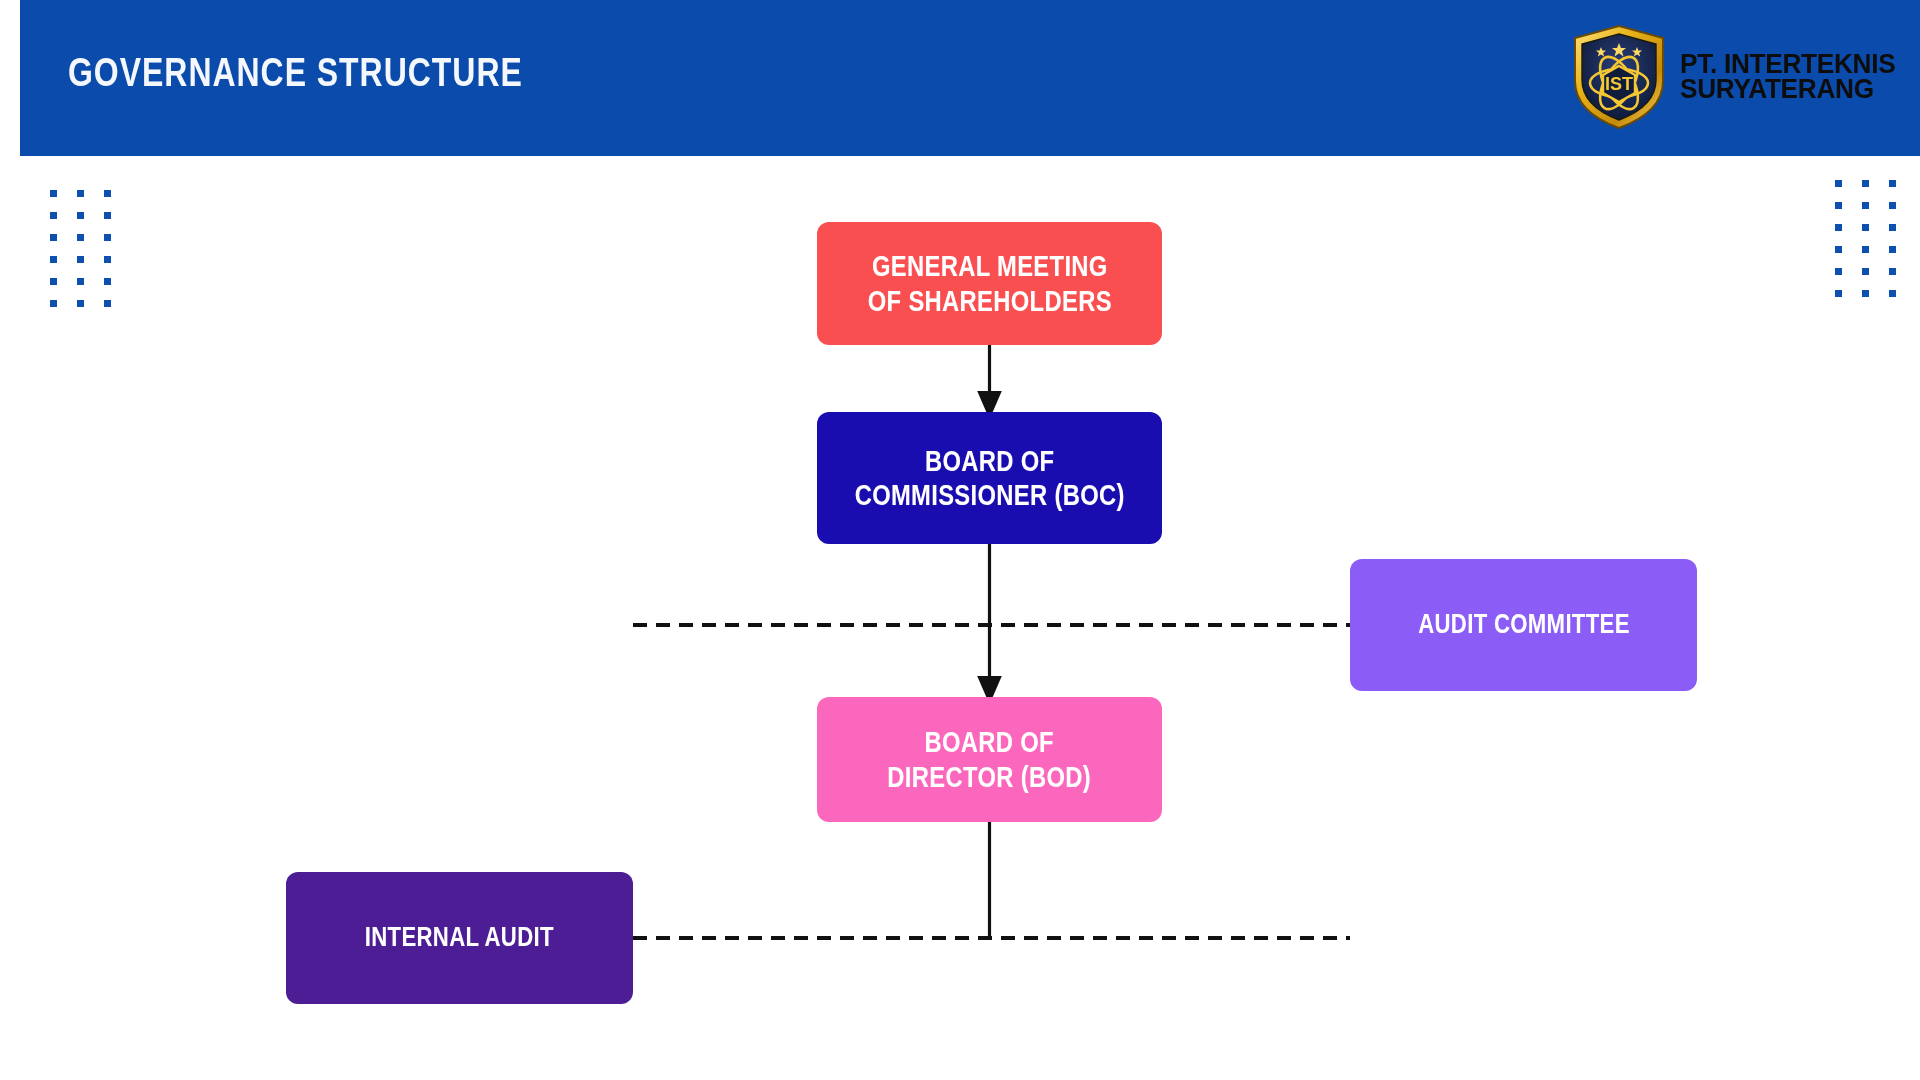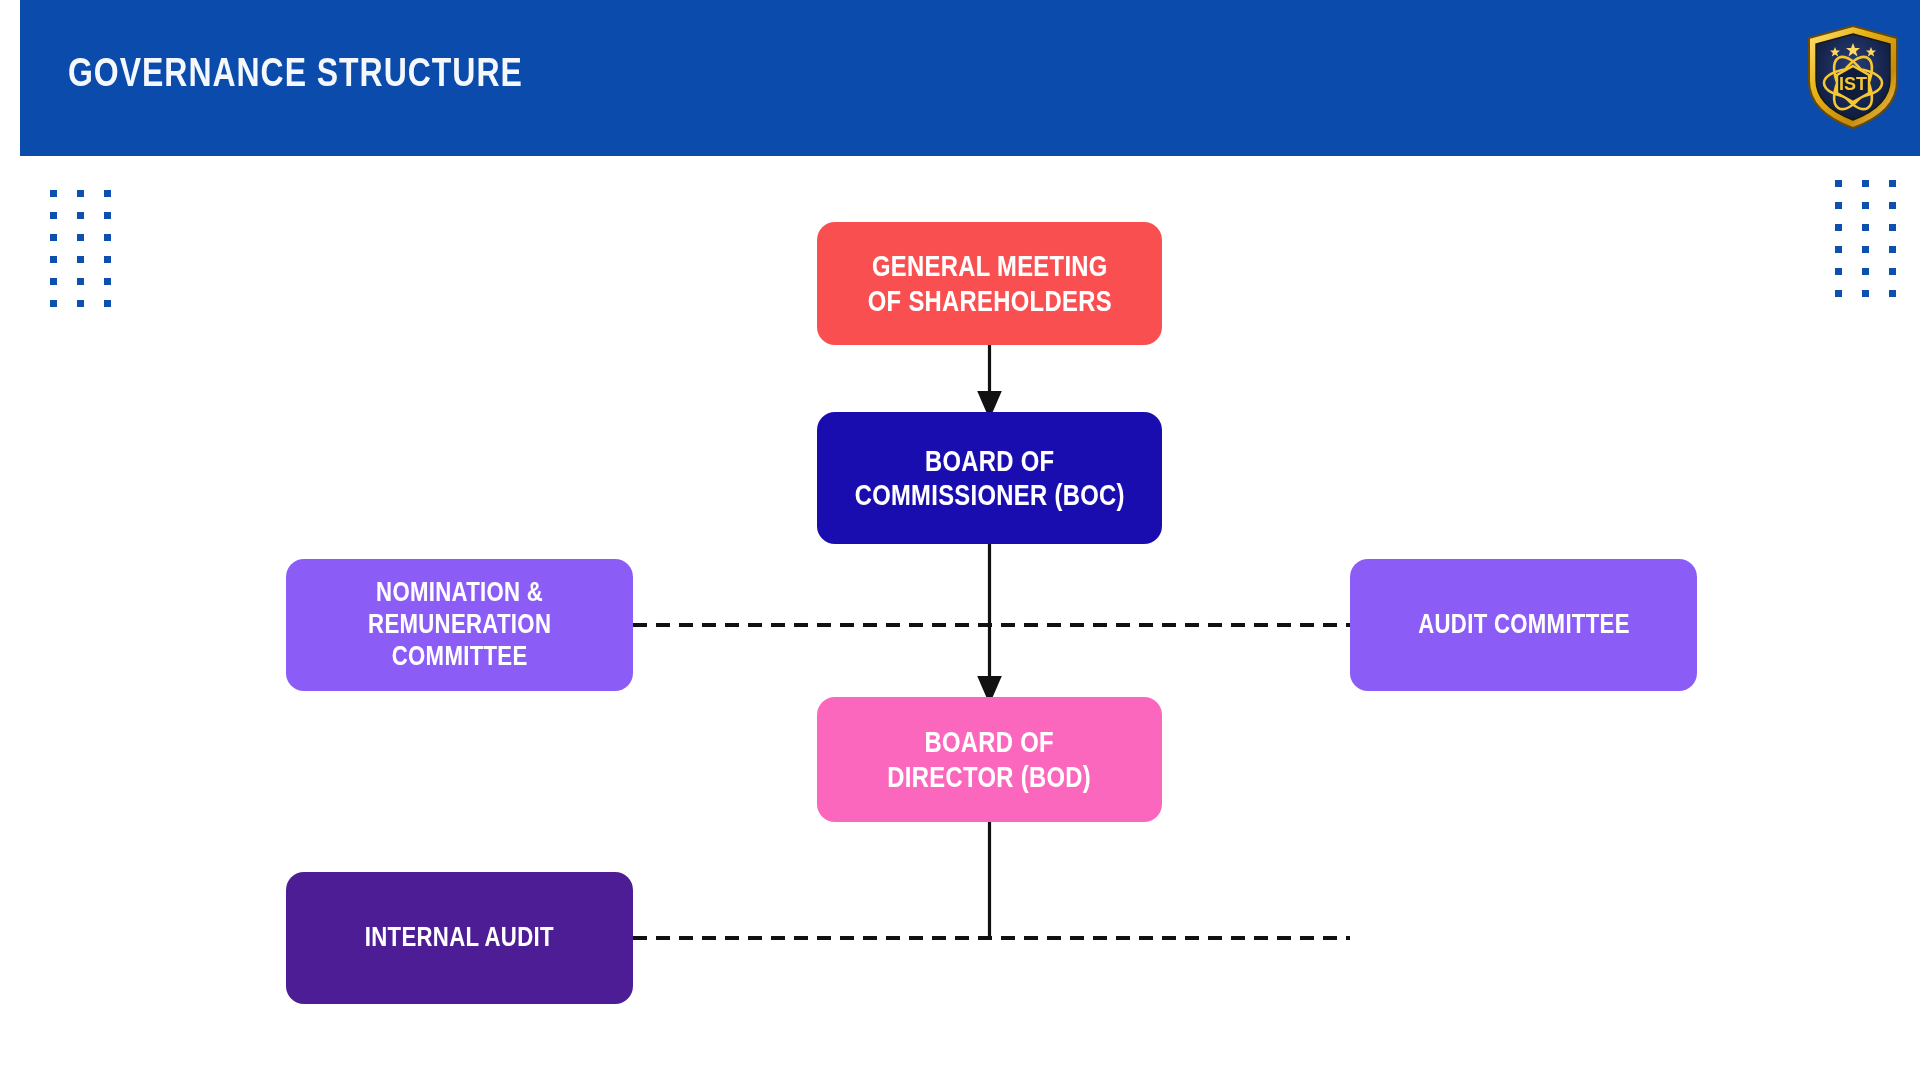--- a/index.html
+++ b/index.html
@@ -90,21 +90,21 @@
     display: block;
   }
   .dots-left  { left: 30px; top: 190px; }
   .dots-right { left: 1815px; top: 180px; }
 
   
   .canvas { position: absolute; left: 0; top: 156px; width: 1920px; height: 924px; }
 
   .node {
     position: absolute;
-    border-radius: 18px;
+    border-radius: 12px;
     display: flex;
     align-items: center;
     justify-content: center;
     text-align: center;
     color: #FFFFFF;
     z-index: 3;
   }
   .node .label {
     font-family: "Liberation Sans", sans-serif;
     font-weight: bold;
@@ -173,20 +173,24 @@
         <g fill="none" stroke="#F5C733" stroke-width="2.6">
           <ellipse cx="49" cy="60" rx="29" ry="14"></ellipse>
           <ellipse cx="49" cy="60" rx="29" ry="14" transform="rotate(60 49 60)"></ellipse>
           <ellipse cx="49" cy="60" rx="29" ry="14" transform="rotate(120 49 60)"></ellipse>
         </g>
 
         <polygon points="49,43 65,52 65,70 49,79 33,70 33,52" fill="#101C3C" stroke="#F5C733" stroke-width="2.4"></polygon>
         <text x="49" y="67" text-anchor="middle" font-family="Liberation Sans, sans-serif" font-size="18" font-weight="bold" fill="#F5C733">IST</text>
       </svg>
 
+      <div class="logo-text">
+        <div class="logo-line">PT. INTERTEKNIS</div>
+        <div class="logo-line">SURYATERANG</div>
+      </div>
     </div>
   </div>
 
   <div class="dots dots-left">
     <span style="background: rgb(14, 80, 176);"></span>
       <span style="background: rgb(14, 80, 176);"></span>
       <span style="background: rgb(14, 80, 176);"></span>
       <span style="background: rgb(14, 80, 176);"></span>
       <span style="background: rgb(14, 80, 176);"></span>
       <span style="background: rgb(14, 80, 176);"></span>
@@ -247,25 +251,20 @@
     <div class="node" id="node-gms" style="background: rgb(250, 79, 81);">
       <span class="label">GENERAL MEETING
 OF SHAREHOLDERS</span>
     </div>
 
     <div class="node" id="node-boc" style="background: rgb(26, 13, 176);">
       <span class="label">BOARD OF
 COMMISSIONER (BOC)</span>
     </div>
 
-    <div class="node" id="node-nrc" style="background: rgb(139, 92, 246);">
-      <span class="label">NOMINATION &amp;
-REMUNERATION
-COMMITTEE</span>
-    </div>
 
     <div class="node" id="node-ac" style="background: rgb(139, 92, 246);">
       <span class="label">AUDIT COMMITTEE</span>
     </div>
 
     <div class="node" id="node-bod" style="background: rgb(251, 103, 188);">
       <span class="label">BOARD OF
 DIRECTOR (BOD)</span>
     </div>
 

